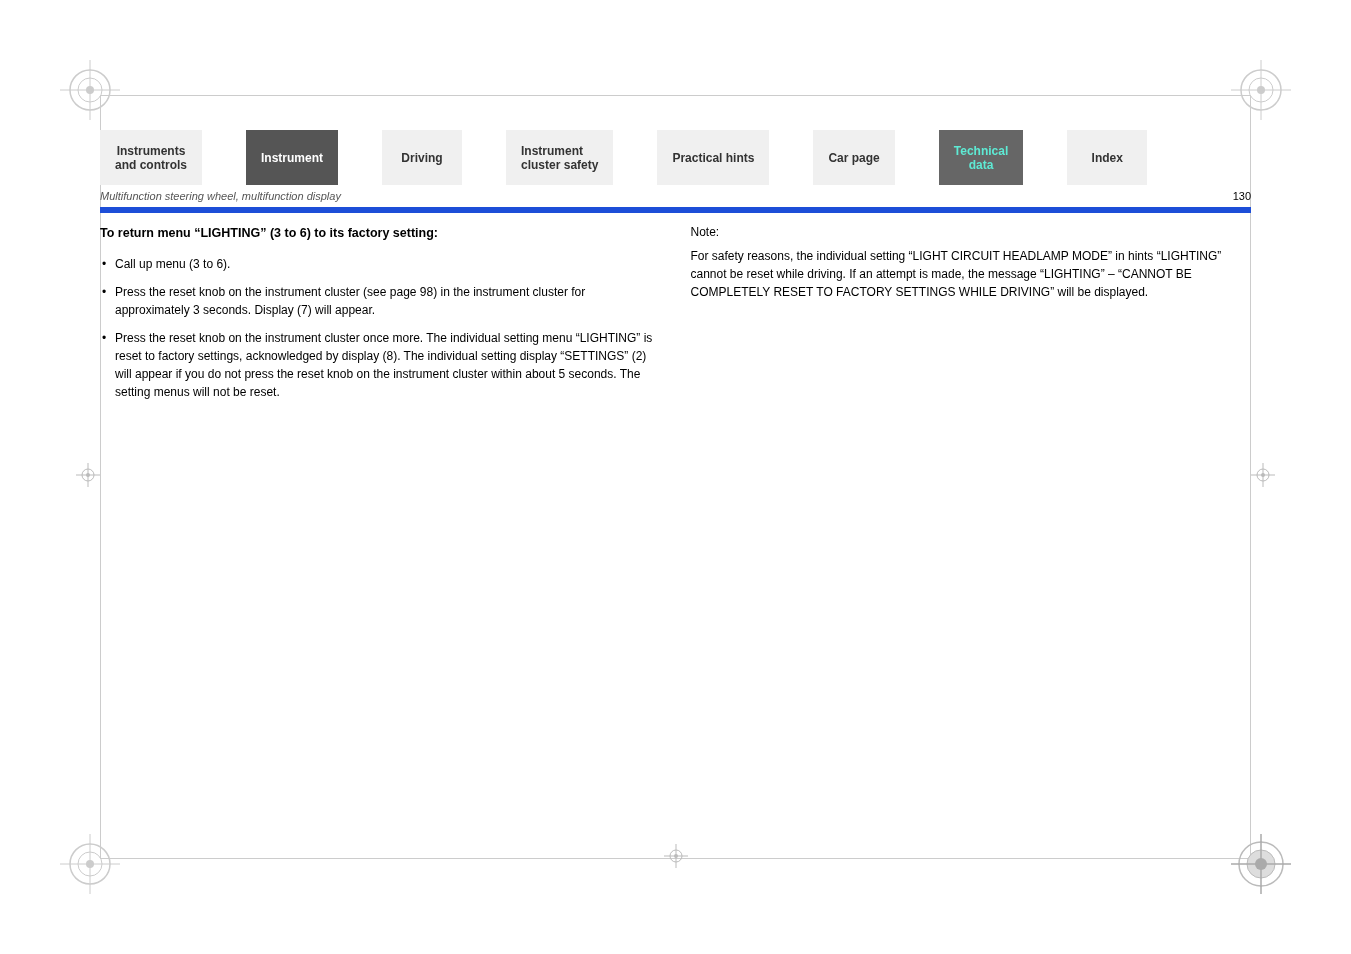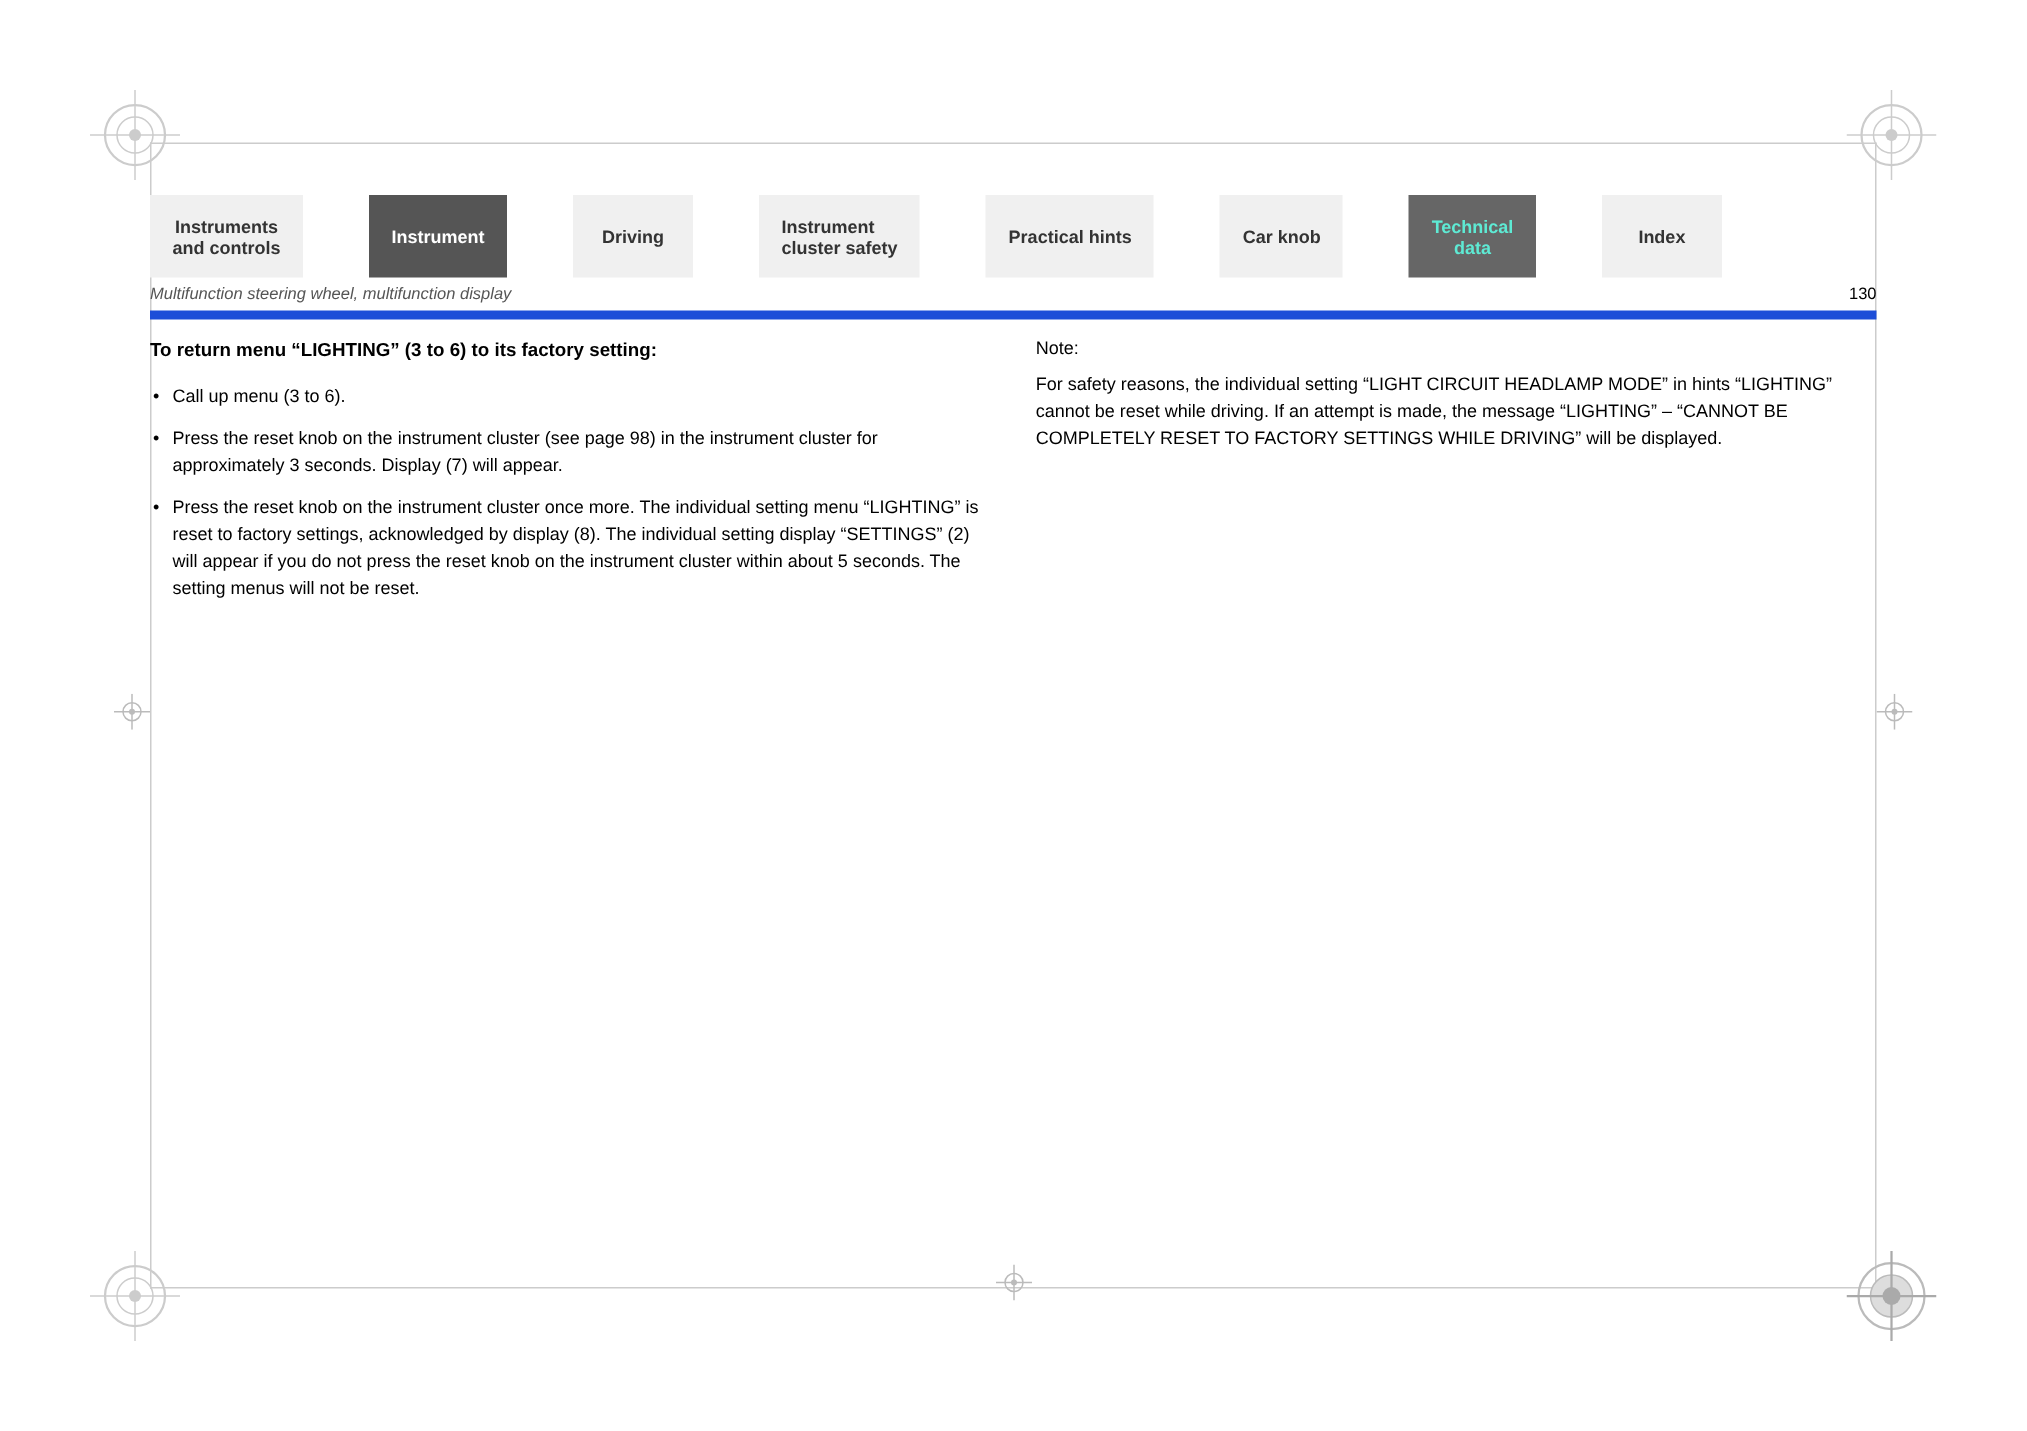--- a/index.html
+++ b/index.html
@@ -288,21 +288,21 @@
   <div class="nav-item inactive">
     <span style="display:flex; flex-direction:column; align-items:flex-start;">
       <span>Instrument</span>
       <span>cluster safety</span>
     </span>
   </div>
   <div class="nav-item inactive">
     <span>Practical hints</span>
   </div>
   <div class="nav-item inactive">
-    <span>Car knob</span>
+    <span>Car page</span>
   </div>
   <div class="nav-item highlighted">
     <span style="display:flex; flex-direction:column; align-items:center;">
       <span>Technical</span>
       <span>data</span>
     </span>
   </div>
   <div class="nav-item inactive">
     <span>Index</span>
   </div>

